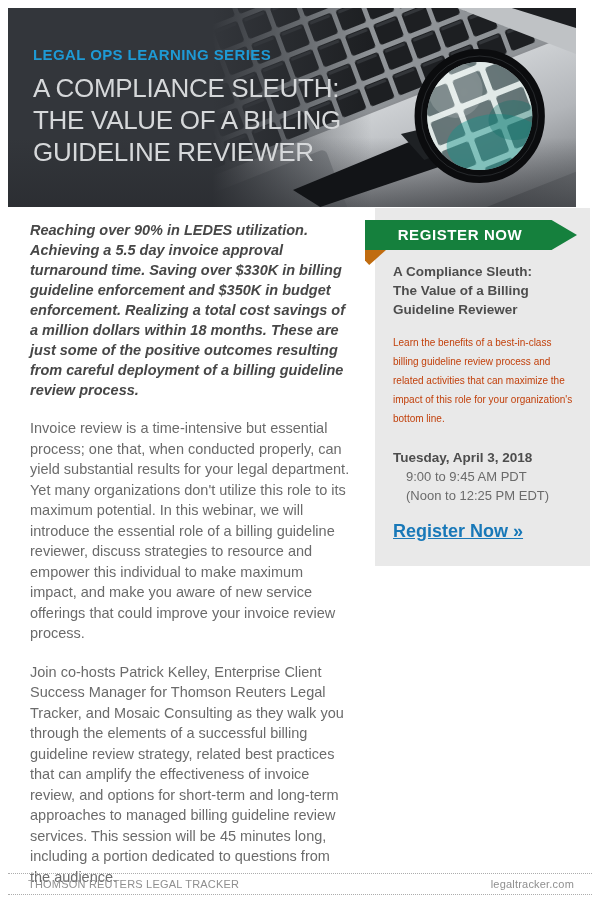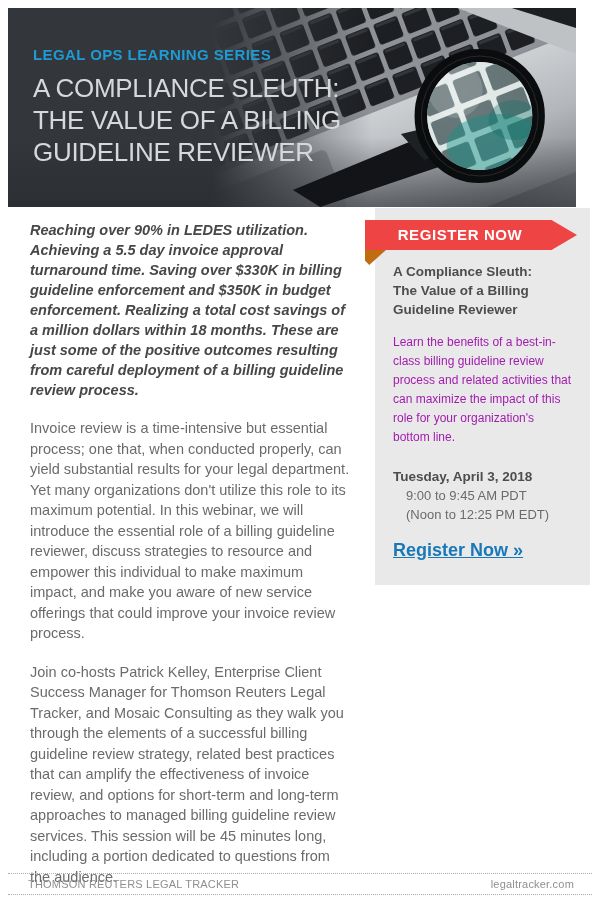--- a/index.html
+++ b/index.html
@@ -29,21 +29,21 @@
   .ribbon-wrap { position:absolute; left:-10px; top:12px; width:212px; height:46px; z-index:2; }
   .ribbon { width:212px; height:30px; line-height:30px; text-align:center;
     color:#ffffff; font-weight:bold; font-size:15px; letter-spacing:0.6px;
     padding-right:22px;
     clip-path:polygon(0 0, 88% 0, 100% 50%, 88% 100%, 0 100%); }
   .ribbon-fold { position:absolute; left:0; top:30px; width:21px; height:15px;
     clip-path:polygon(0 0, 100% 0, 20% 100%, 0 70%); }
 
   .webinar-label { font-size:14px; font-weight:bold; color:#9c9ea0; letter-spacing:0.6px; margin-bottom:17px; }
   .webinar-title { font-size:13.5px; font-weight:bold; color:#4d4d4d; line-height:19px; margin-bottom:14px; }
-  .panel-desc { font-size:12px; color:#a21caf; line-height:19px; margin-bottom:20px; }
+  .panel-desc { font-size:10px; color:#c2410c; line-height:19px; margin-bottom:20px; }
   .panel-date { font-size:13.5px; font-weight:bold; color:#4d4d4d; line-height:19px; }
   .panel-time { font-size:13px; color:#6b6b6b; line-height:19px; padding-left:13px; }
   .panel-link { display:inline-block; margin-top:16px; font-size:18px; font-weight:bold;
     text-decoration:underline; cursor:pointer; }
 
   
   .footer { position:absolute; left:8px; top:873px; width:584px;
     border-top:1px dotted #adadad; border-bottom:1px dotted #adadad;
     padding:4px 18px 4px 20px; display:flex; justify-content:space-between;
     font-size:11px; color:#8f8f8f; letter-spacing:0.2px; }
@@ -141,21 +141,21 @@
   <div class="content">
 
     <div class="left-col">
       <p class="intro">Reaching over 90% in LEDES utilization. Achieving a 5.5 day invoice approval turnaround time. Saving over $330K in billing guideline enforcement and $350K in budget enforcement. Realizing a total cost savings of a million dollars within 18 months. These are just some of the positive outcomes resulting from careful deployment of a billing guideline review process.</p>
       <p>Invoice review is a time-intensive but essential process; one that, when conducted properly, can yield substantial results for your legal department. Yet many organizations don't utilize this role to its maximum potential. In this webinar, we will introduce the essential role of a billing guideline reviewer, discuss strategies to resource and empower this individual to make maximum impact, and make you aware of new service offerings that could improve your invoice review process.</p>
       <p>Join co-hosts Patrick Kelley, Enterprise Client Success Manager for Thomson Reuters Legal Tracker, and Mosaic Consulting as they walk you through the elements of a successful billing guideline review strategy, related best practices that can amplify the effectiveness of invoice review, and options for short-term and long-term approaches to managed billing guideline review services. This session will be 45 minutes long, including a portion dedicated to questions from the audience.</p>
     </div>
 
     <div class="right-col">
       <div class="ribbon-wrap">
-        <div class="ribbon" style="background: #ef4444;">REGISTER NOW</div>
+        <div class="ribbon" style="background: #15803d;">REGISTER NOW</div>
         <div class="ribbon-fold" style="background: rgb(192, 108, 16);"></div>
       </div>
 
       <div class="panel" style="background: rgb(233, 233, 233);">
         <div class="webinar-title">
           <span style="display:block">A Compliance Sleuth:</span>
           <span>The Value of a Billing Guideline Reviewer</span>
         </div>
         <p class="panel-desc">Learn the benefits of a best-in-class billing guideline review process and related activities that can maximize the impact of this role for your organization's bottom line.</p>
         <div class="panel-date">Tuesday, April 3, 2018</div>

